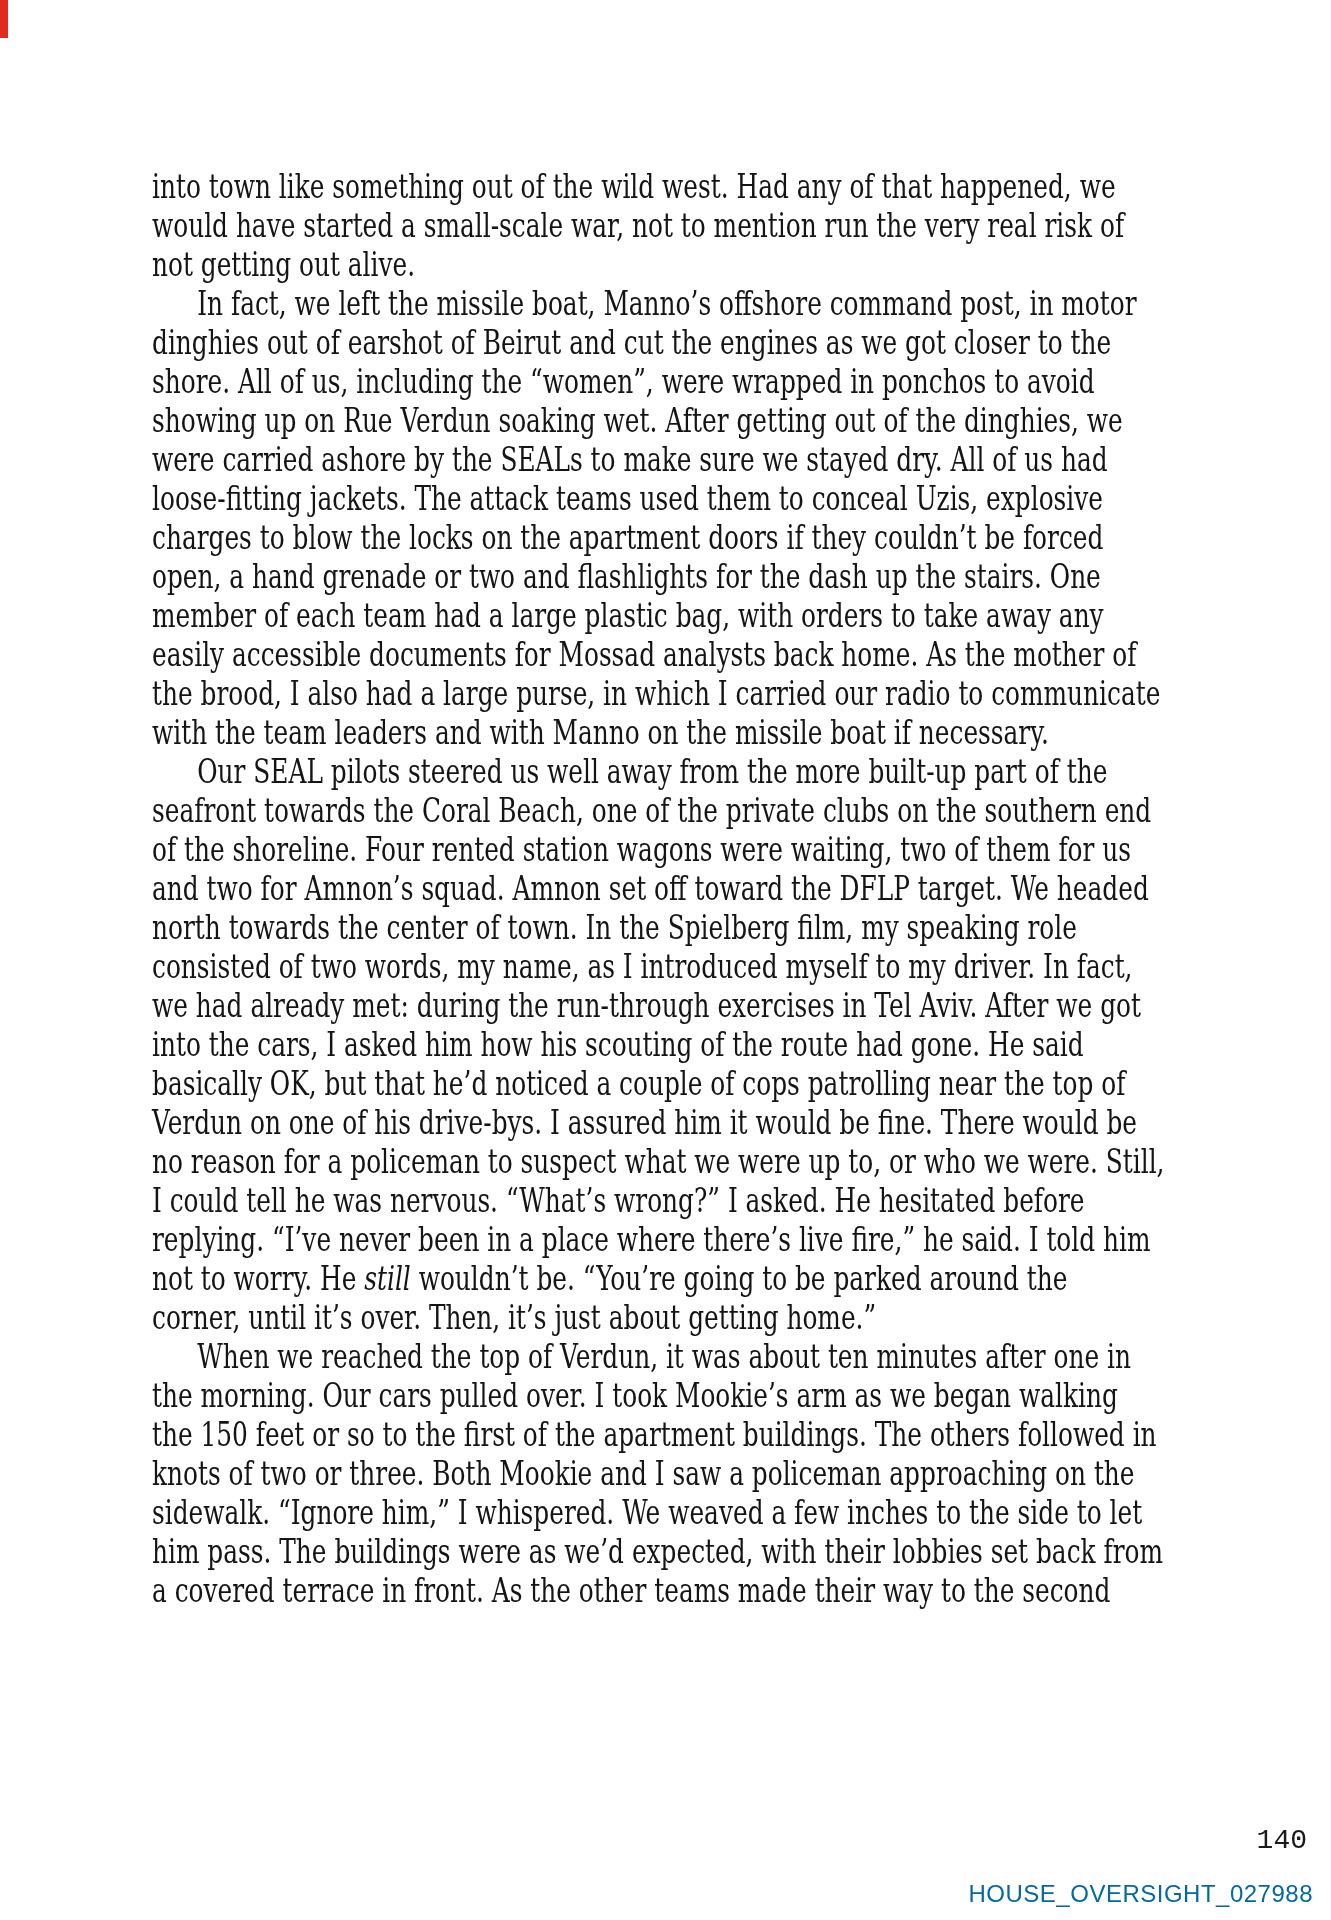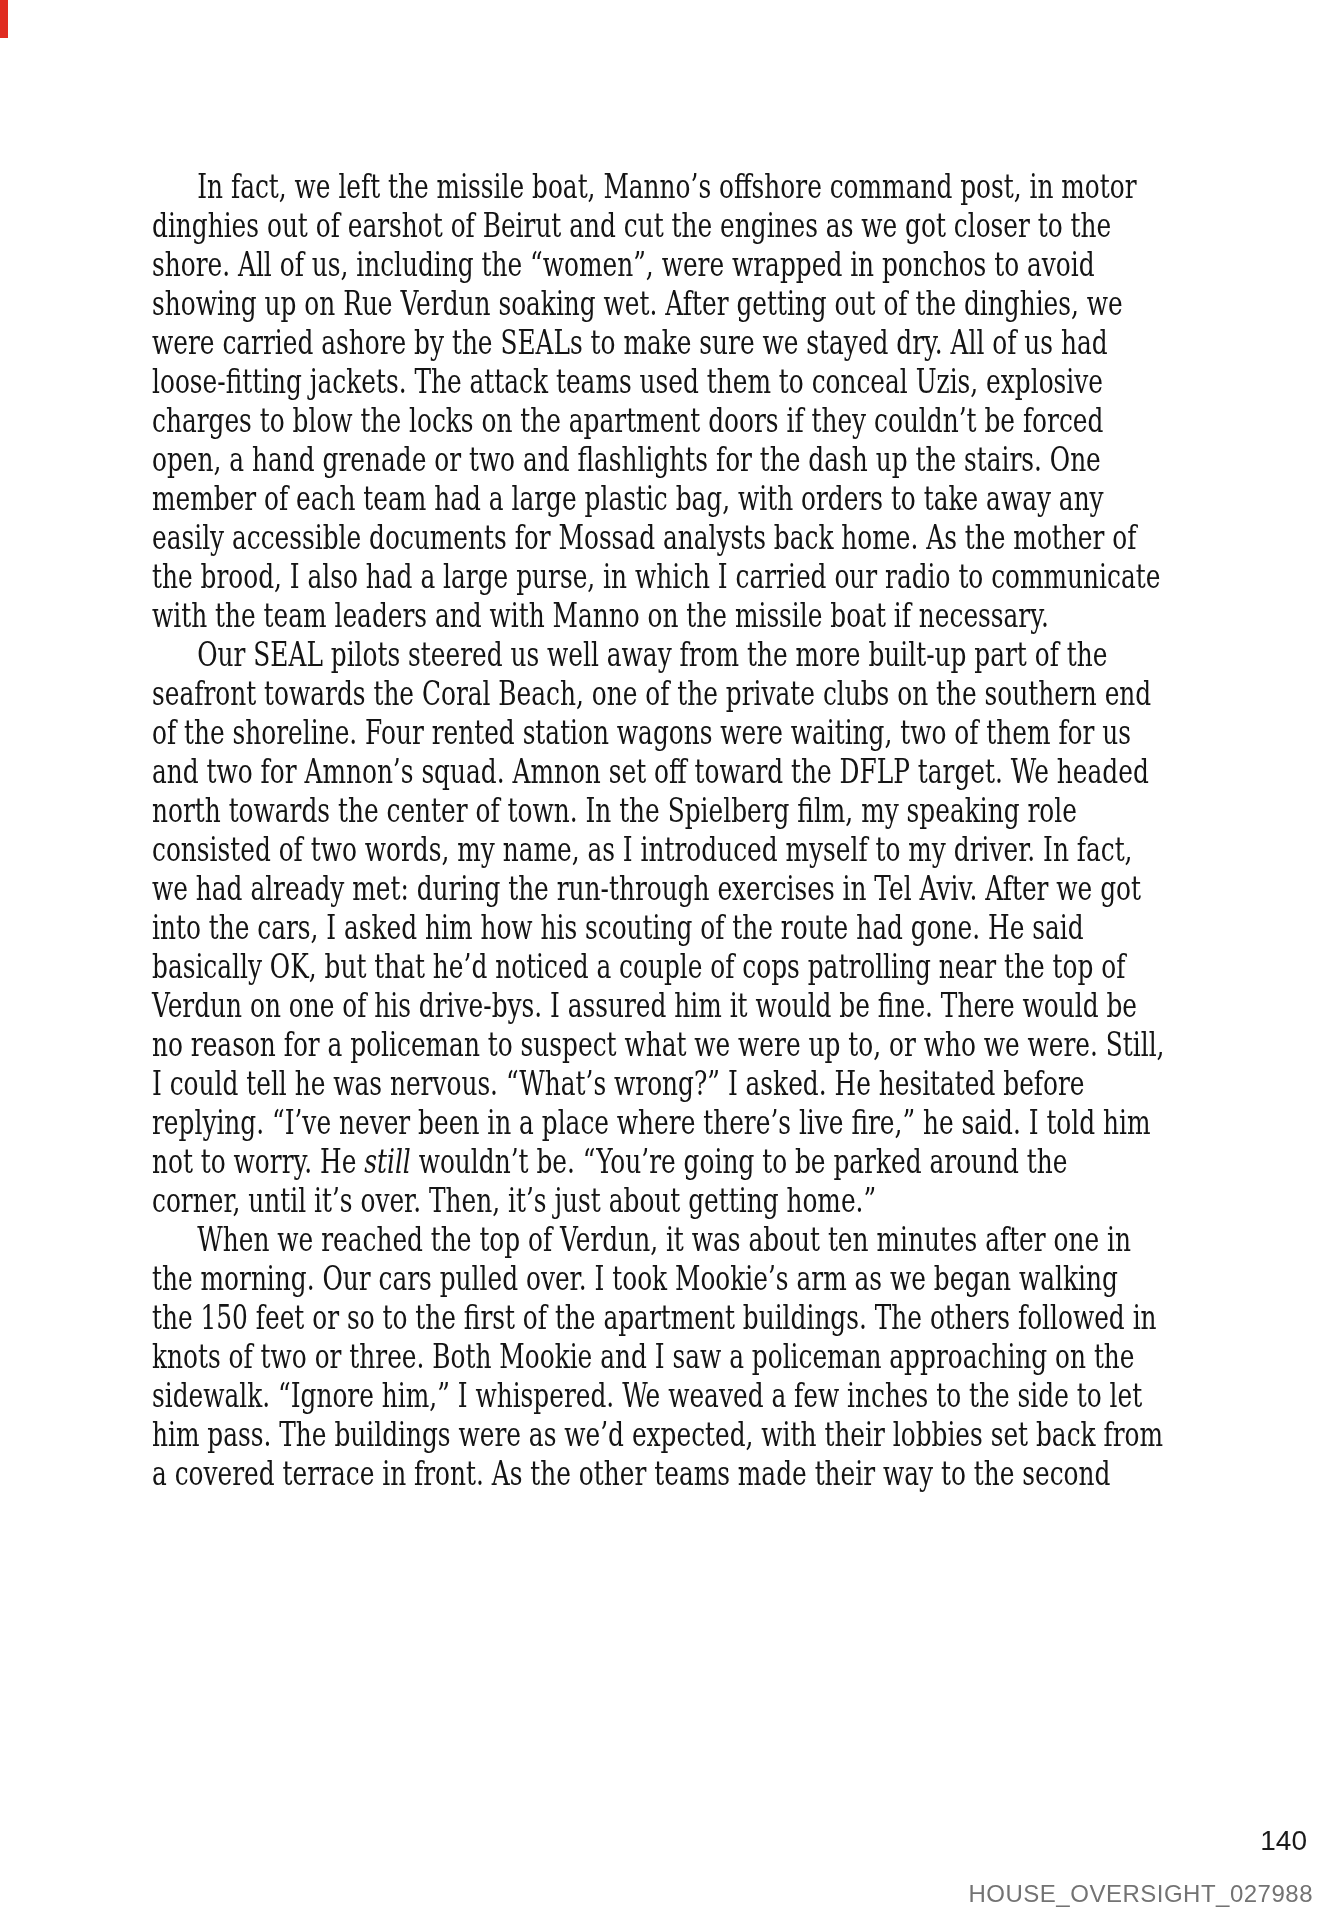--- a/index.html
+++ b/index.html
@@ -38,42 +38,47 @@
     transform: scaleX(0.73);
     transform-origin: 0 0;
     letter-spacing: 0px;
   }
   .para.indent .line:first-child { text-indent: 62px; }
   .line em { font-style: italic; }
   .footer-page-number {
     position: absolute;
     top: 1827px;
     right: 24px;
-    font-family: Liberation Sans, sans-serif;
+    font-family: Liberation Mono, monospace;
     font-size: 28px;
     line-height: 28px;
     color: #1a1a1a;
   }
   .footer-bates {
     position: absolute;
     top: 1881px;
     right: 18px;
     font-family: "Liberation Sans", sans-serif;
     font-size: 24px;
     line-height: 26px;
     letter-spacing: 0.5px;
-    color: #737373;
+    color: #0369a1;
   }
 </style>
 </head>
 <body>
 
 <div class="red-mark"></div>
 
 <div class="body-text">
+    <div class="para">
+      <div class="line">into town like something out of the wild west. Had any of that happened, we</div>
+      <div class="line">would have started a small-scale war, not to mention run the very real risk of</div>
+      <div class="line">not getting out alive.</div>
+    </div>
     <div class="para indent">
       <div class="line">In fact, we left the missile boat, Manno’s offshore command post, in motor</div>
       <div class="line">dinghies out of earshot of Beirut and cut the engines as we got closer to the</div>
       <div class="line">shore. All of us, including the “women”, were wrapped in ponchos to avoid</div>
       <div class="line">showing up on Rue Verdun soaking wet. After getting out of the dinghies, we</div>
       <div class="line">were carried ashore by the SEALs to make sure we stayed dry. All of us had</div>
       <div class="line">loose-fitting jackets. The attack teams used them to conceal Uzis, explosive</div>
       <div class="line">charges to blow the locks on the apartment doors if they couldn’t be forced</div>
       <div class="line">open, a hand grenade or two and flashlights for the dash up the stairs. One</div>
       <div class="line">member of each team had a large plastic bag, with orders to take away any</div>

